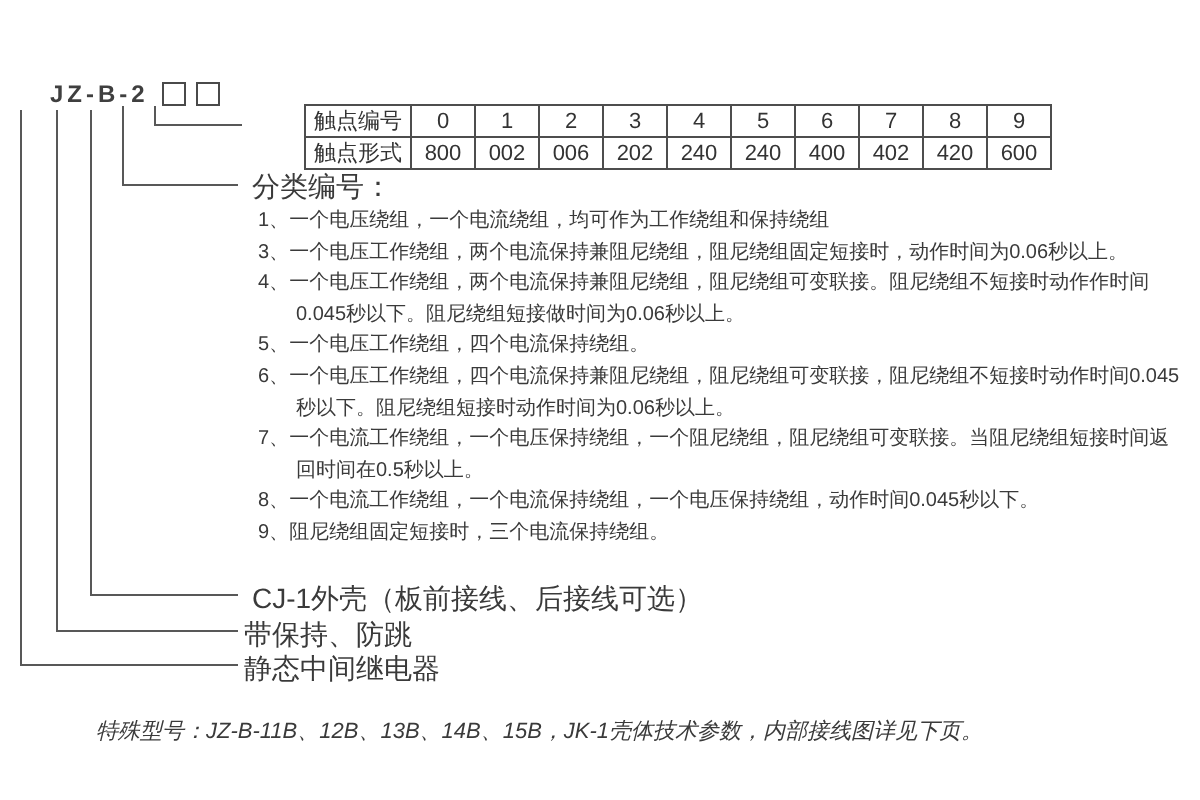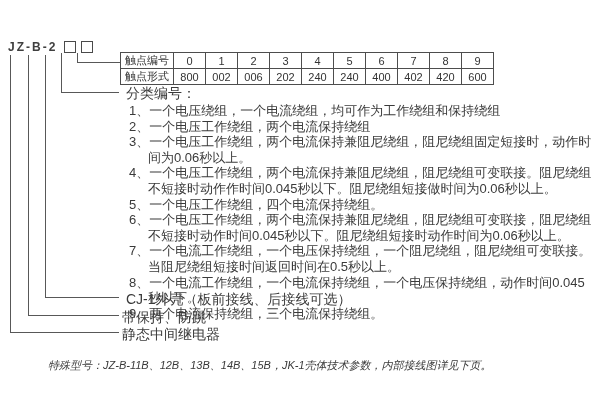--- a/index.html
+++ b/index.html
@@ -3,42 +3,42 @@
 <meta charset="utf-8">
 <style>
   html,body{margin:0;padding:0;}
   body{
     width:600px;height:400px;background:#ffffff;position:relative;overflow:hidden;
     font-family:"Liberation Sans","DejaVu Sans",sans-serif;
     color:#3a3a3a;
   }
   .abs{position:absolute;}
   
-  #model-row{left:8px;top:40px;display:flex;align-items:center;justify-content:center;}
+  #model-row{left:25px;top:40px;display:flex;align-items:center;justify-content:center;}
   #model-code{font-size:12px;font-weight:bold;letter-spacing:2px;color:#3f3f3f;}
   .model-box{width:10px;height:10px;border:1.5px solid #4a4a4a;background:#fff;display:inline-block;}
   #model-box-1{margin-left:7px;}
   #model-box-2{margin-left:5px;}
   
   .connector{position:absolute;border-left:1px solid #585858;border-bottom:1px solid #585858;}
   #conn-jz  {left:10px;top:55px;width:108px;height:277px;}
   #conn-b   {left:28px;top:55px;width:90px;height:260px;}
   #conn-2   {left:45px;top:55px;width:73px;height:242px;}
   #conn-box1{left:61px;top:53px;width:57px;height:39px;}
   #conn-box2{left:77px;top:53px;width:43px;height:9px;}
   
   #contact-table{left:120px;top:52px;}
-  table{border-collapse:collapse;font-size:11px;color:#333;}
+  table{border-collapse:collapse;font-size:11px;color:#333;margin-left:32px;}
   td{border:1px solid #4d4d4d;text-align:center;height:14px;padding:0 2px;white-space:nowrap;}
   td.hdr{width:48px;font-weight:500;}
   td.num{width:27px;}
   
   .lbl{font-size:14px;color:#3a3a3a;white-space:nowrap;}
   #class-title{left:126px;top:85px;}
-  #class-list{left:129px;top:103px;width:463px;font-size:13px;line-height:15.6px;color:#3a3a3a;}
+  #class-list{left:129px;top:103px;width:463px;font-size:10px;line-height:15.6px;color:#3a3a3a;}
   .item{padding-left:19px;text-indent:-19px;}
   #label-case {left:126px;top:291px;}
   #label-hold {left:122px;top:309px;}
   #label-relay{left:122px;top:326px;}
   #footnote{left:48px;top:358px;font-size:11px;color:#3a3a3a;white-space:nowrap;font-style:italic;}
 </style>
 </head>
 <body>
 
 <div class="abs" id="model-row">
@@ -82,27 +82,26 @@
       <td class="num">420</td>
       <td class="num">600</td>
     </tr>
   </tbody>
     </table>
 </div>
 
 <div class="abs lbl" id="class-title">分类编号：</div>
 <div class="abs" id="class-list">
   <div class="item"><span>1、</span><span>一个电压绕组，一个电流绕组，均可作为工作绕组和保持绕组</span></div>
-  <div class="item"><span>2、</span><span>一个电压工作绕组，两个电流保持绕组</span></div>
   <div class="item"><span>3、</span><span>一个电压工作绕组，两个电流保持兼阻尼绕组，阻尼绕组固定短接时，动作时间为0.06秒以上。</span></div>
   <div class="item"><span>4、</span><span>一个电压工作绕组，两个电流保持兼阻尼绕组，阻尼绕组可变联接。阻尼绕组不短接时动作作时间0.045秒以下。阻尼绕组短接做时间为0.06秒以上。</span></div>
   <div class="item"><span>5、</span><span>一个电压工作绕组，四个电流保持绕组。</span></div>
-  <div class="item"><span>6、</span><span>一个电压工作绕组，两个电流保持兼阻尼绕组，阻尼绕组可变联接，阻尼绕组不短接时动作时间0.045秒以下。阻尼绕组短接时动作时间为0.06秒以上。</span></div>
+  <div class="item"><span>6、</span><span>一个电压工作绕组，四个电流保持兼阻尼绕组，阻尼绕组可变联接，阻尼绕组不短接时动作时间0.045秒以下。阻尼绕组短接时动作时间为0.06秒以上。</span></div>
   <div class="item"><span>7、</span><span>一个电流工作绕组，一个电压保持绕组，一个阻尼绕组，阻尼绕组可变联接。当阻尼绕组短接时间返回时间在0.5秒以上。</span></div>
   <div class="item"><span>8、</span><span>一个电流工作绕组，一个电流保持绕组，一个电压保持绕组，动作时间0.045秒以下。</span></div>
-  <div class="item"><span>9、</span><span>两个电流保持绕组，三个电流保持绕组。</span></div>
+  <div class="item"><span>9、</span><span>阻尼绕组固定短接时，三个电流保持绕组。</span></div>
 </div>
 
 <div class="abs lbl" id="label-case">CJ-1外壳（板前接线、后接线可选）</div>
 <div class="abs lbl" id="label-hold">带保持、防跳</div>
 <div class="abs lbl" id="label-relay">静态中间继电器</div>
 
 <div class="abs" id="footnote">特殊型号：JZ-B-11B、12B、13B、14B、15B，JK-1壳体技术参数，内部接线图详见下页。</div>
 
 </body></html>

